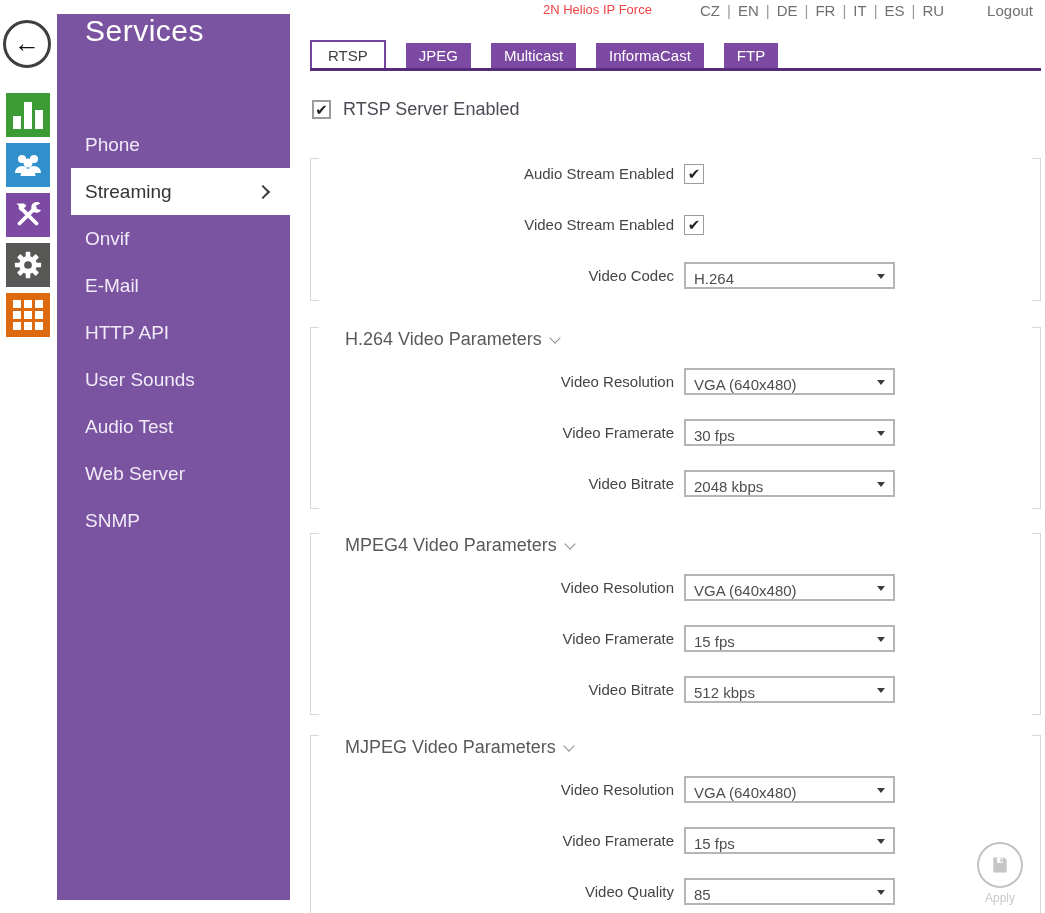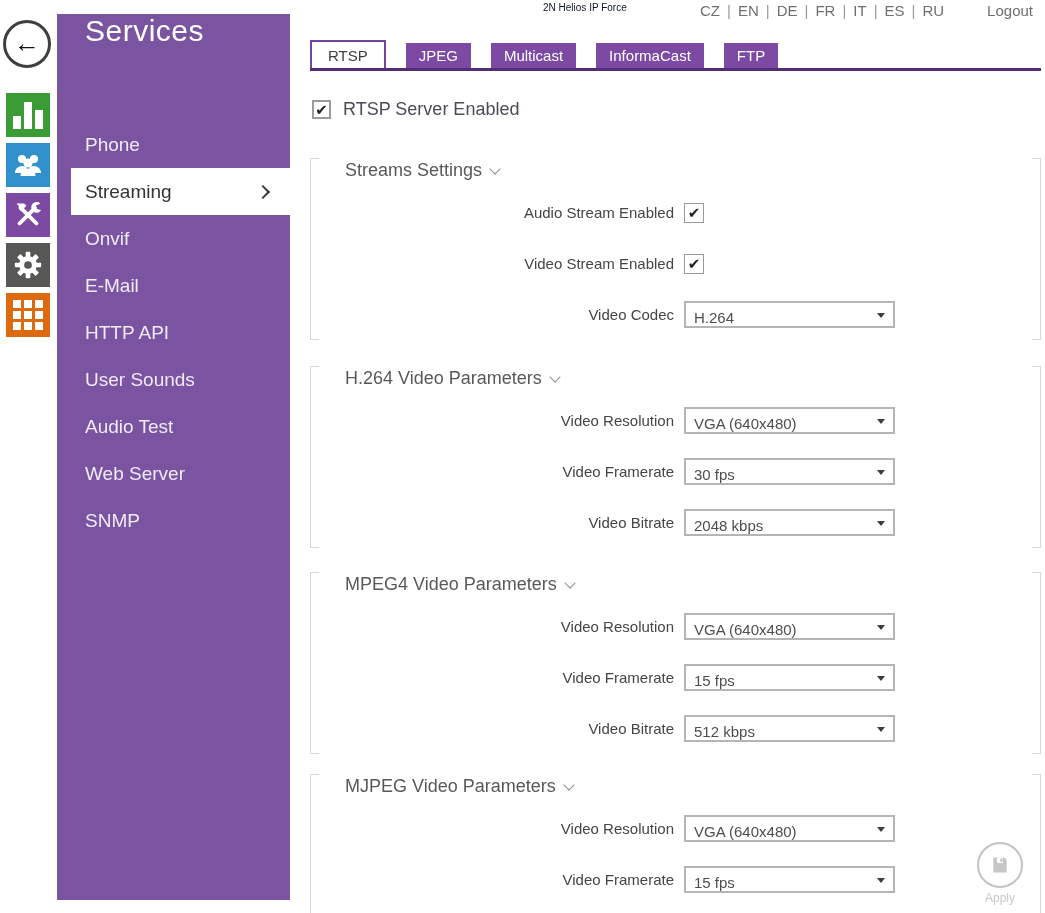--- a/index.html
+++ b/index.html
@@ -1,20 +1,20 @@
 <!DOCTYPE html>
 <html><head>
 <meta charset="utf-8">
 <style>
   html,body{margin:0;padding:0;background:#fff;}
   .page{position:relative;width:1045px;height:913px;background:#ffffff;overflow:hidden;
         font-family:"Liberation Sans","DejaVu Sans",sans-serif;color:#4a4a4a;}
 
   
-  .product-name{position:absolute;left:543px;top:2px;font-size:10px;color:#0f172a;}
+  .product-name{position:absolute;left:543px;top:2px;font-size:13px;color:#ef4444;}
   .langbar{position:absolute;left:700px;top:2px;font-size:15px;color:#6f6f6f;display:flex;gap:7px;align-items:center;}
   .langbar .sep{color:#9a9a9a;}
   .lang{cursor:pointer;}
   .logout{position:absolute;right:12px;top:2px;font-size:15px;color:#6f6f6f;cursor:pointer;}
 
   
   .back-btn{position:absolute;left:3px;top:20px;width:48px;height:48px;border-radius:50%;
             border:3px solid #3f3f3f;background:#fff;box-sizing:border-box;cursor:pointer;
             display:flex;align-items:center;justify-content:center;}
   .back-arrow{font-size:26px;font-weight:bold;color:#111;line-height:1;margin-top:-3px;}
@@ -201,24 +201,20 @@
     <div class="toggle-row">
       <span class="checkbox big">
         <span class="check">✔</span>
       </span>
       <span class="lbl">RTSP Server Enabled</span>
     </div>
 
     <div class="section s1">
       <div class="bracket-l"></div>
       <div class="bracket-r"></div>
-      <div class="section-title">
-        <span>Streams Settings</span>
-        <span class="chev-down"></span>
-      </div>
       <div class="rows">
         <div class="frow">
           <span class="flabel">Audio Stream Enabled</span>
           <span class="ctrl">
               <span class="checkbox small">
             <span class="check">✔</span>
               </span>
             </span>
         </div>
         <div class="frow">

